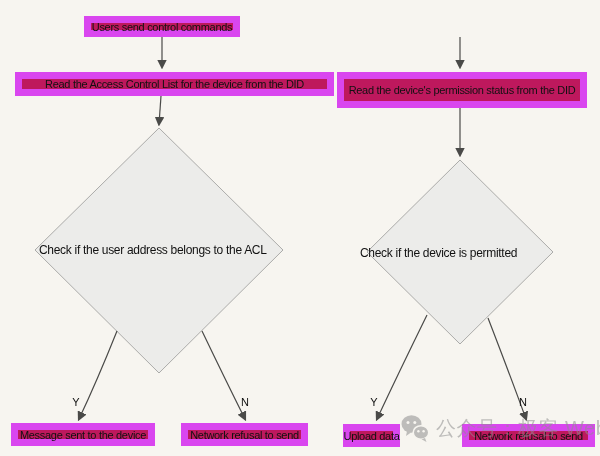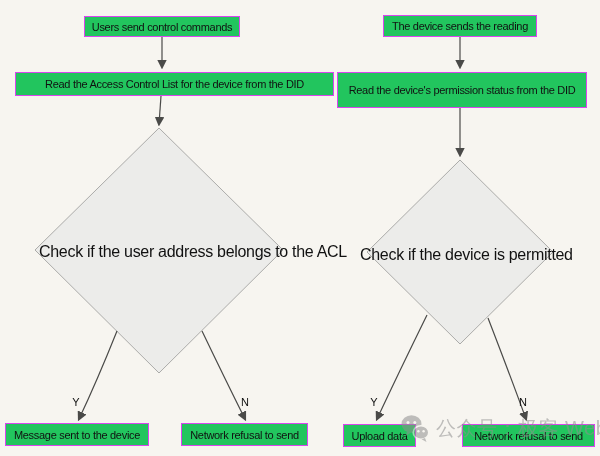--- a/index.html
+++ b/index.html
@@ -7,32 +7,32 @@
     width: 600px; height: 456px;
     background: #f7f5f0;
     font-family: "Liberation Sans", "DejaVu Sans", sans-serif;
     position: relative;
     overflow: hidden;
   }
   .canvas { position: absolute; inset: 0; width: 600px; height: 456px; }
   svg.layer { position: absolute; left: 0; top: 0; z-index: 1; }
   .node {
     position: absolute;
-    background: #22c55e;
-    border: 1px solid #d946ef;
+    background: #be185d;
+    border: 7px solid #d946ef;
     box-sizing: border-box;
     display: flex; align-items: center; justify-content: center;
     font-size: 11px; letter-spacing: -0.3px;
     color: #111;
     white-space: nowrap;
     z-index: 2;
   }
   .diamond-text {
     position: absolute;
-    font-size: 16px; letter-spacing: -0.3px;
+    font-size: 12px; letter-spacing: -0.3px;
     color: #111;
     white-space: nowrap;
     z-index: 2;
   }
   .branch-label {
     position: absolute;
     font-size: 11px;
     color: #111;
     z-index: 2;
     width: 14px; text-align: center;
@@ -47,25 +47,25 @@
   }
   .watermark .wm-text {
     font-size: 20px;
     color: #8f8f8f;
     white-space: nowrap;
     letter-spacing: 0.5px;
   }
   
   .n-l1 { left: 84px;  top: 16px;  width: 156px; height: 21px; }
   .n-l2 { left: 15px;  top: 72px;  width: 319px; height: 24px; }
-  .n-l3 { left: 5px;   top: 423px; width: 144px; height: 23px; }
+  .n-l3 { left: 11px;   top: 423px; width: 144px; height: 23px; }
   .n-l4 { left: 181px; top: 423px; width: 127px; height: 23px; }
   .n-r1 { left: 383px; top: 15px;  width: 154px; height: 22px; }
   .n-r2 { left: 337px; top: 72px;  width: 250px; height: 36px; }
-  .n-r3 { left: 343px; top: 424px; width: 73px;  height: 23px; }
+  .n-r3 { left: 343px; top: 424px; width: 57px;  height: 23px; }
   .n-r4 { left: 462px; top: 424px; width: 133px; height: 23px; }
   .t-l  { left: 39px;  top: 243px; width: 240px; }
   .t-r  { left: 360px; top: 246px; width: 200px; }
   .bl-ly { left: 69px;  top: 396px; }
   .bl-ln { left: 238px; top: 396px; }
   .bl-ry { left: 367px; top: 396px; }
   .bl-rn { left: 516px; top: 396px; }
 </style>
 </head>
 <body>
@@ -102,23 +102,20 @@
   <div class="diamond-text t-l">Check if the user address belongs to the ACL</div>
   <div class="branch-label bl-ly">Y</div>
   <div class="branch-label bl-ln">N</div>
   <div class="node n-l3">
     <span>Message sent to the device</span>
   </div>
   <div class="node n-l4">
     <span>Network refusal to send</span>
   </div>
 
-  <div class="node n-r1">
-    <span>The device sends the reading</span>
-  </div>
   <div class="node n-r2">
     <span>Read the device's permission status from the DID</span>
   </div>
   <div class="diamond-text t-r">Check if the device is permitted</div>
   <div class="branch-label bl-ry">Y</div>
   <div class="branch-label bl-rn">N</div>
   <div class="node n-r3">
     <span>Upload data</span>
   </div>
   <div class="node n-r4">

